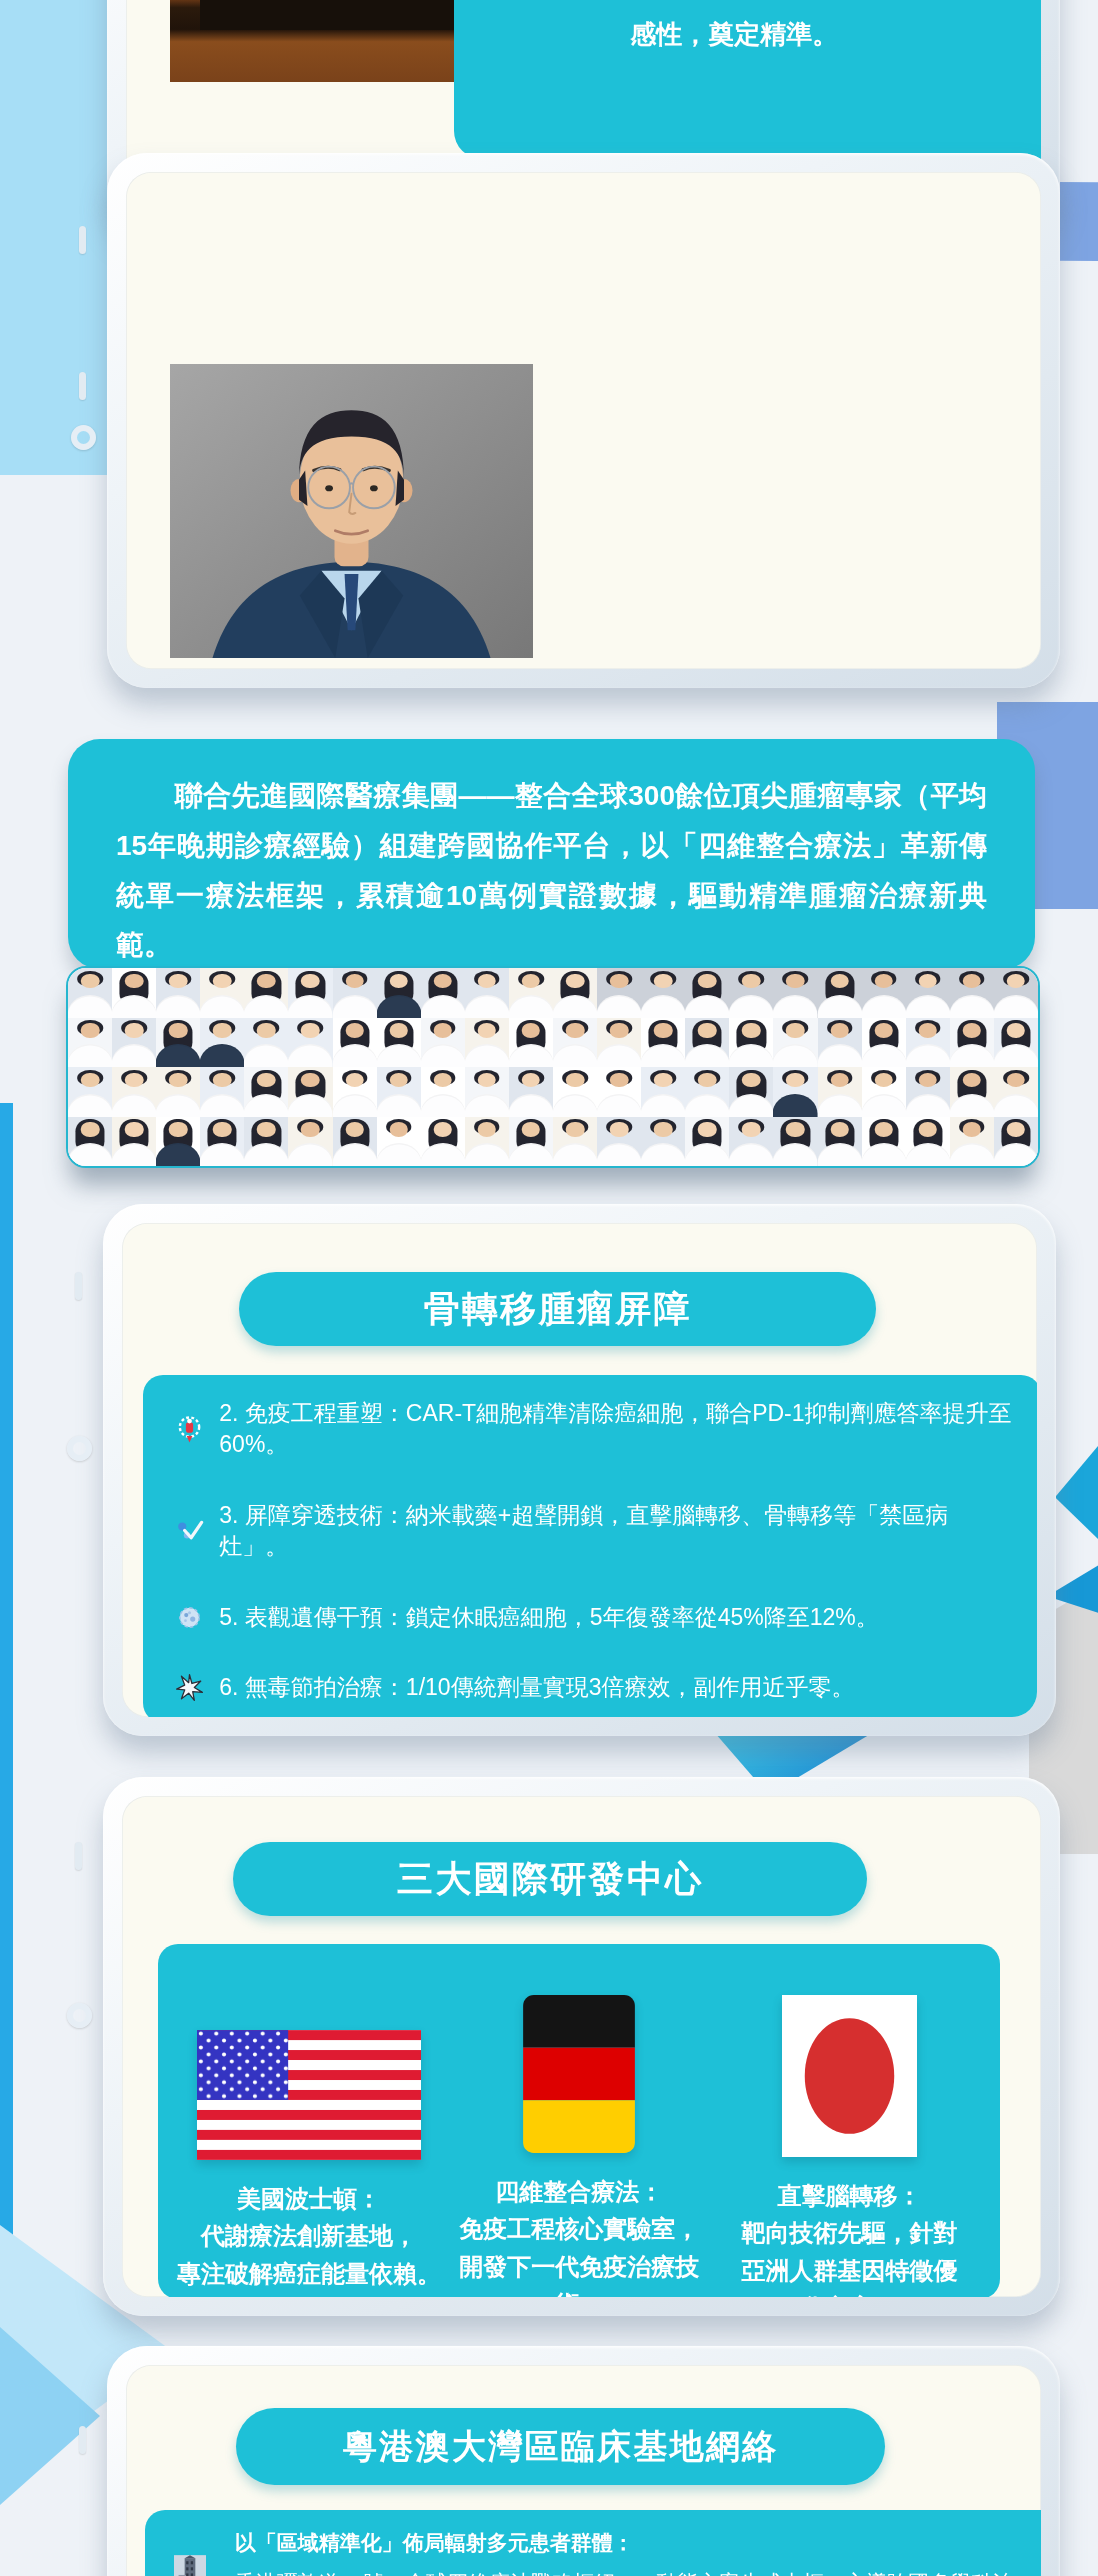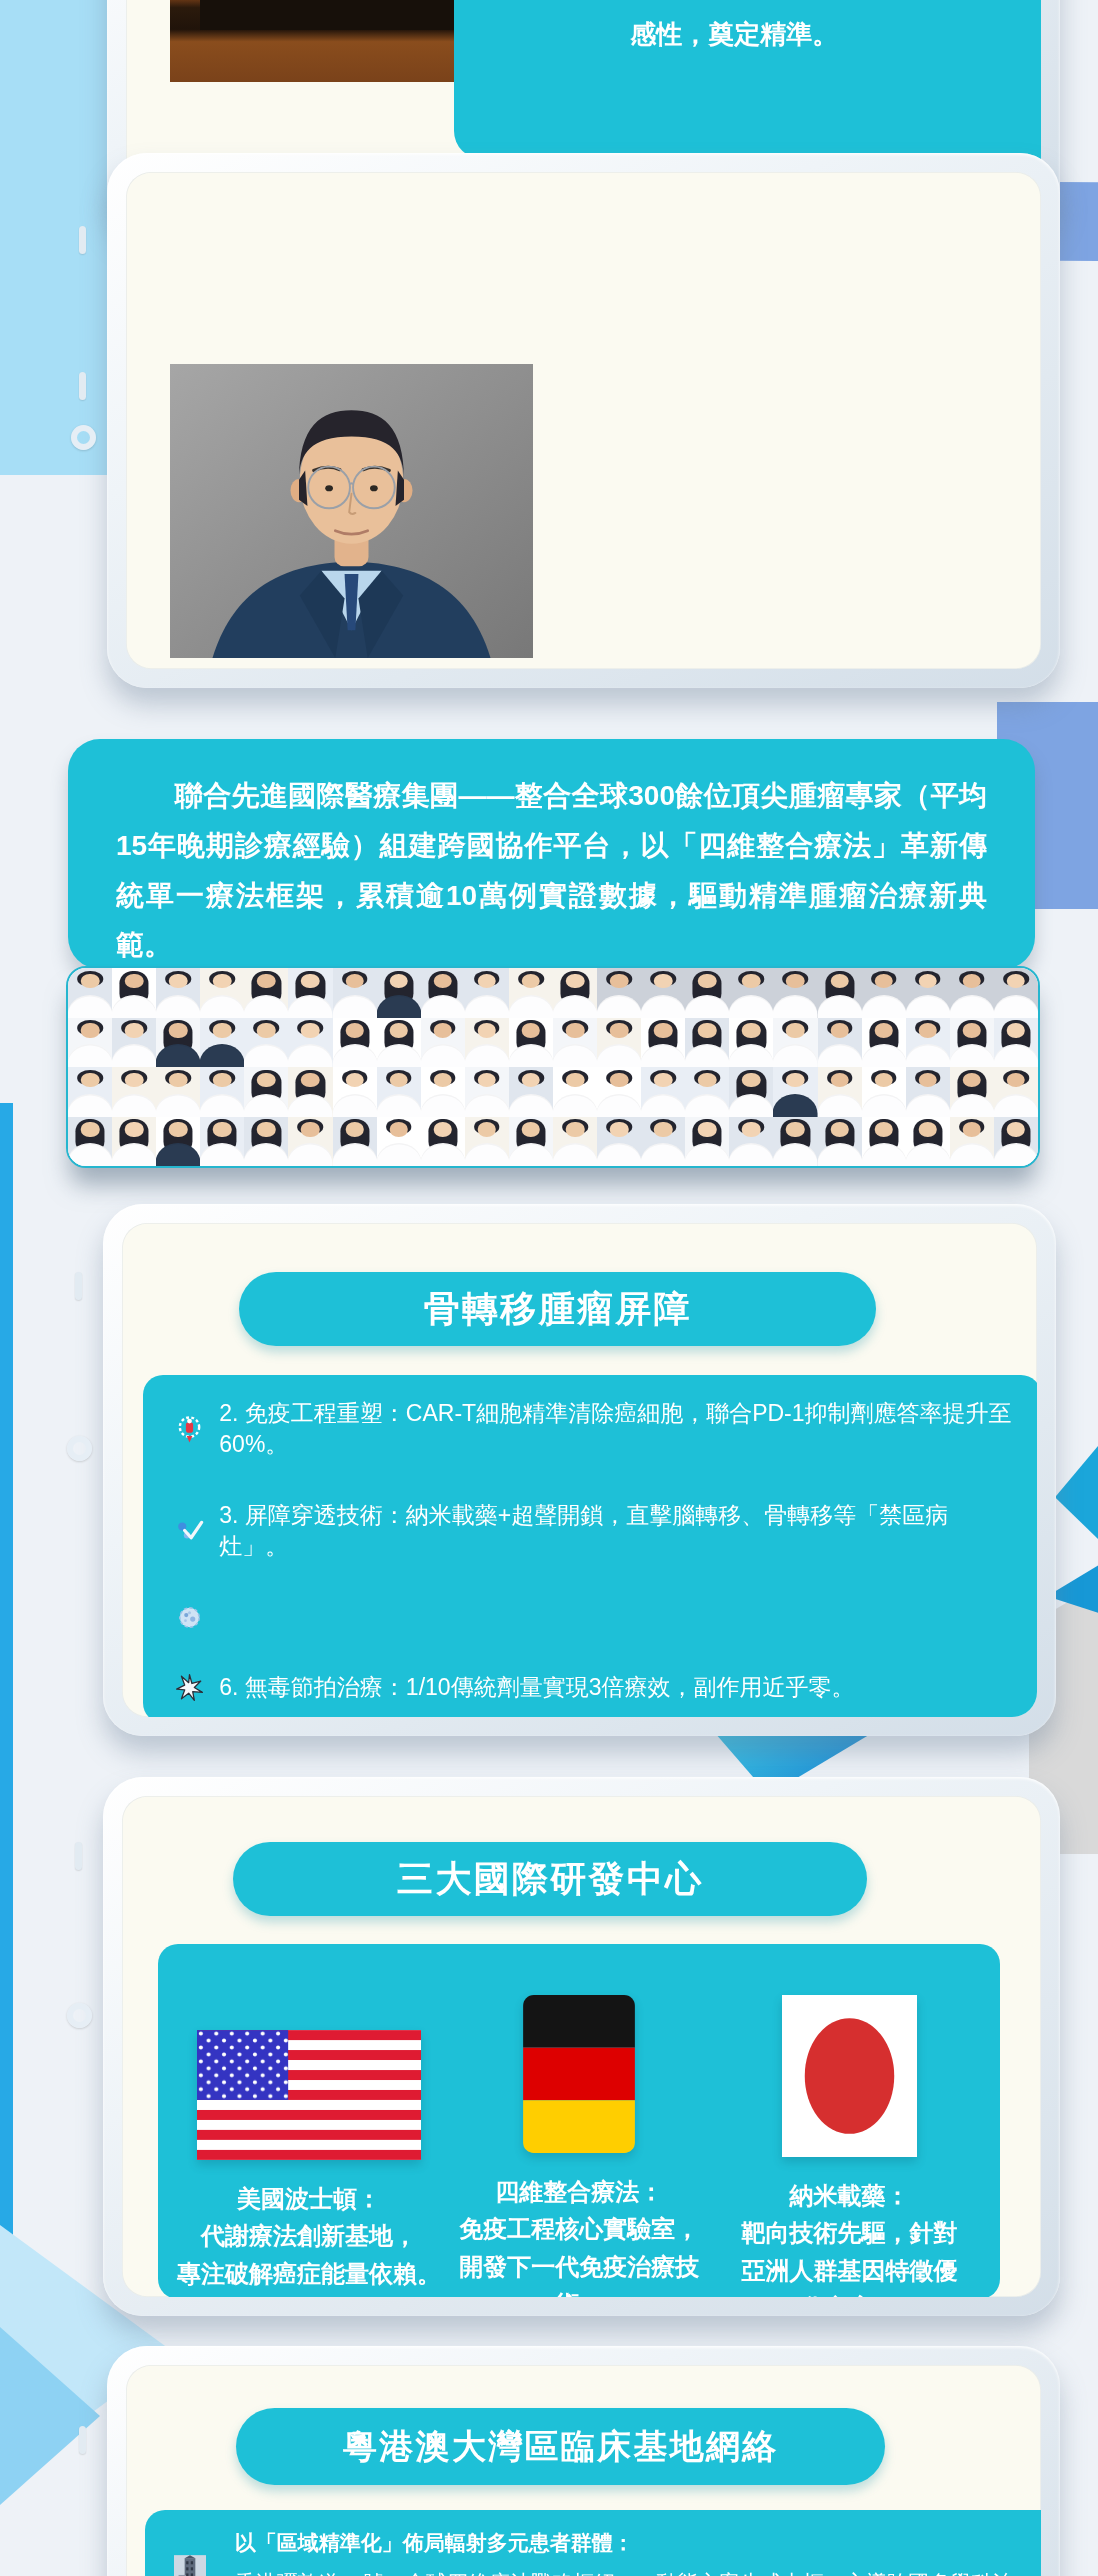--- a/index.html
+++ b/index.html
@@ -641,20 +641,21 @@
         <div class="tech-item">
           <span class="tico">
             <svg viewBox="0 0 36 36">
                 <circle cx="18" cy="18" r="12" fill="#cfe3f5" stroke="#9fc4e8" stroke-width="2" stroke-dasharray="4 3"></circle>
                 <circle cx="14" cy="15" r="2.6" fill="#7aa7d9"></circle>
                 <circle cx="22" cy="20" r="3.2" fill="#8fb6e3"></circle>
                 <circle cx="18" cy="12" r="1.9" fill="#a9c8ea"></circle>
                 <circle cx="13" cy="22" r="1.7" fill="#a9c8ea"></circle>
               </svg>
           </span>
+          <span>5. 表觀遺傳干預：鎖定休眠癌細胞，5年復發率從45%降至12%。</span>
         </div>
         <div class="tech-item">
           <span class="tico">
             <svg viewBox="0 0 36 36">
                 <path d="M18 2 L21 13 L32 10 L24 18 L34 24 L22 23 L24 34 L17 25 L8 32 L12 21 L2 20 L12 15 L8 4 L17 12 Z" fill="#f5f8fb" stroke="#2b2e38" stroke-width="1.6" stroke-linejoin="round"></path>
               </svg>
           </span>
           <span>6. 無毒節拍治療：1/10傳統劑量實現3倍療效，副作用近乎零。</span>
         </div>
       </div>
@@ -724,21 +725,21 @@
         <div class="center-col">
           <div class="flag-slot">
             <div class="flag jp">
               <svg width="135" height="162" viewBox="0 0 175 210">
                 <rect width="175" height="210" fill="#ffffff"></rect>
                 <ellipse cx="87.5" cy="105" rx="58" ry="75" fill="#d62f2f"></ellipse>
               </svg>
             </div>
           </div>
           <div class="center-caption">
-            <span>納米載藥：</span>
+            <span>直擊腦轉移：</span>
             <span>靶向技術先驅，針對</span>
             <span>亞洲人群基因特徵優</span>
             <span>化方案。</span>
           </div>
         </div>
 
       </div>
     </div>
   </div>
 

